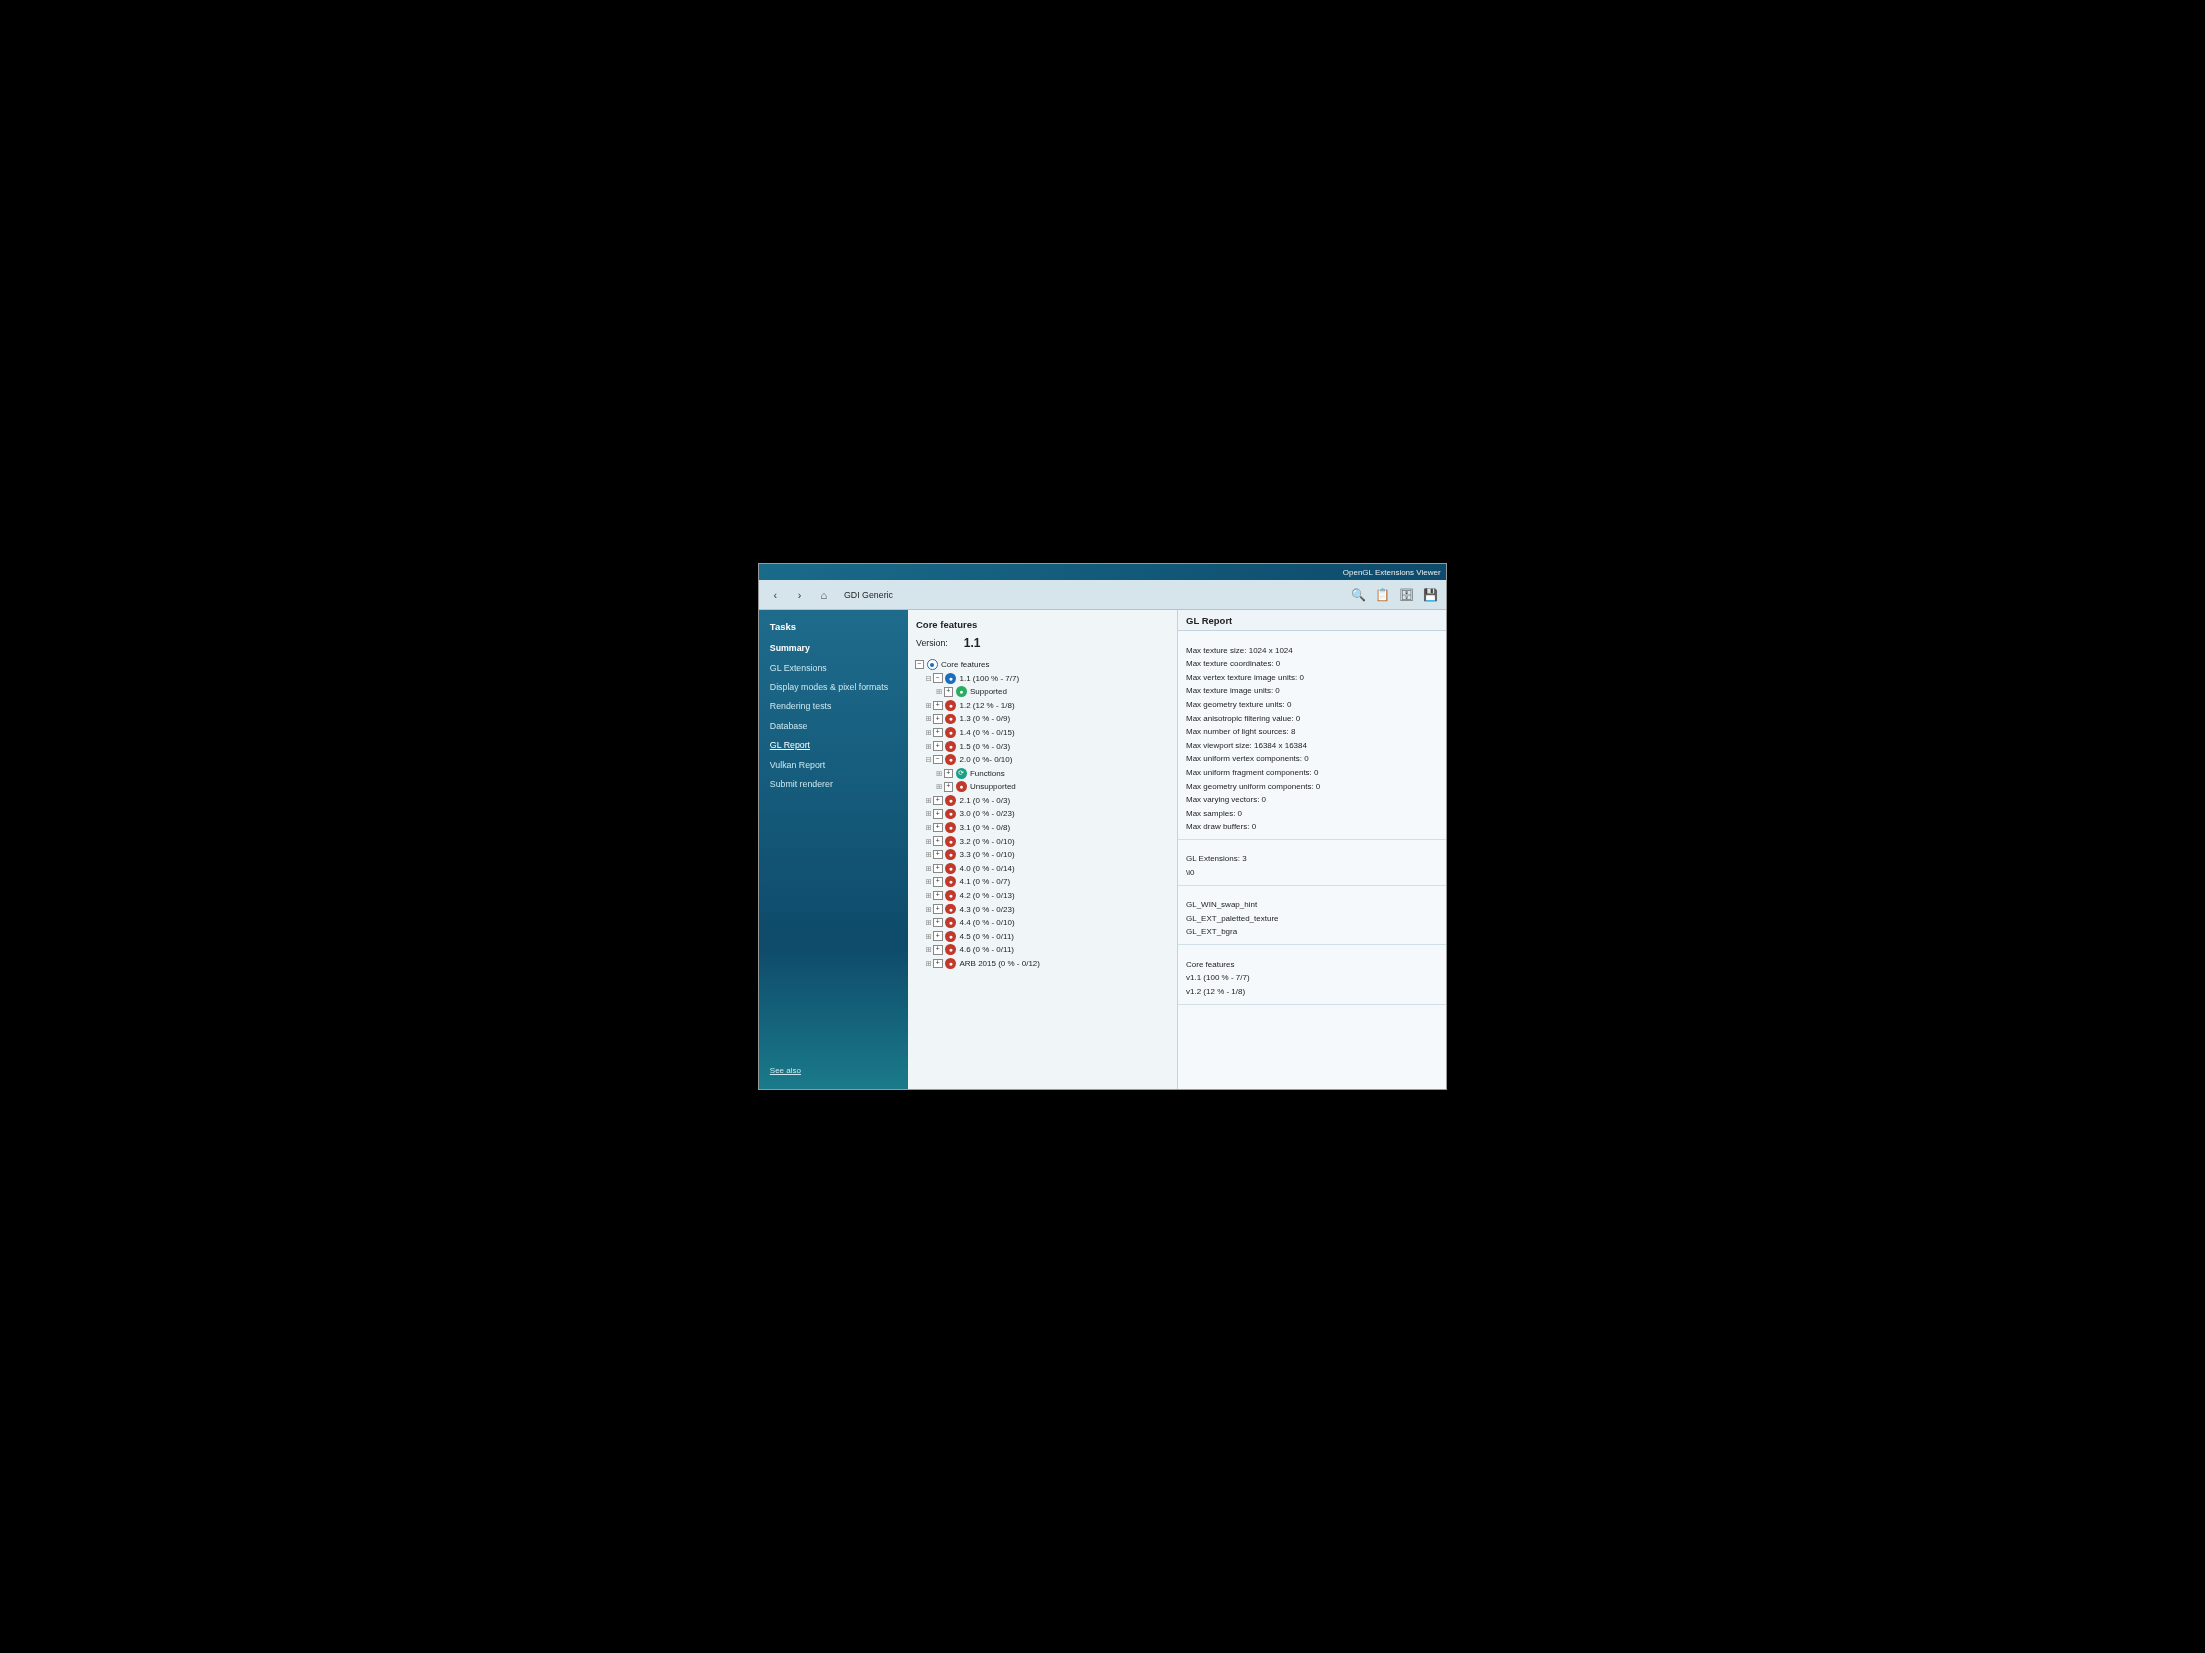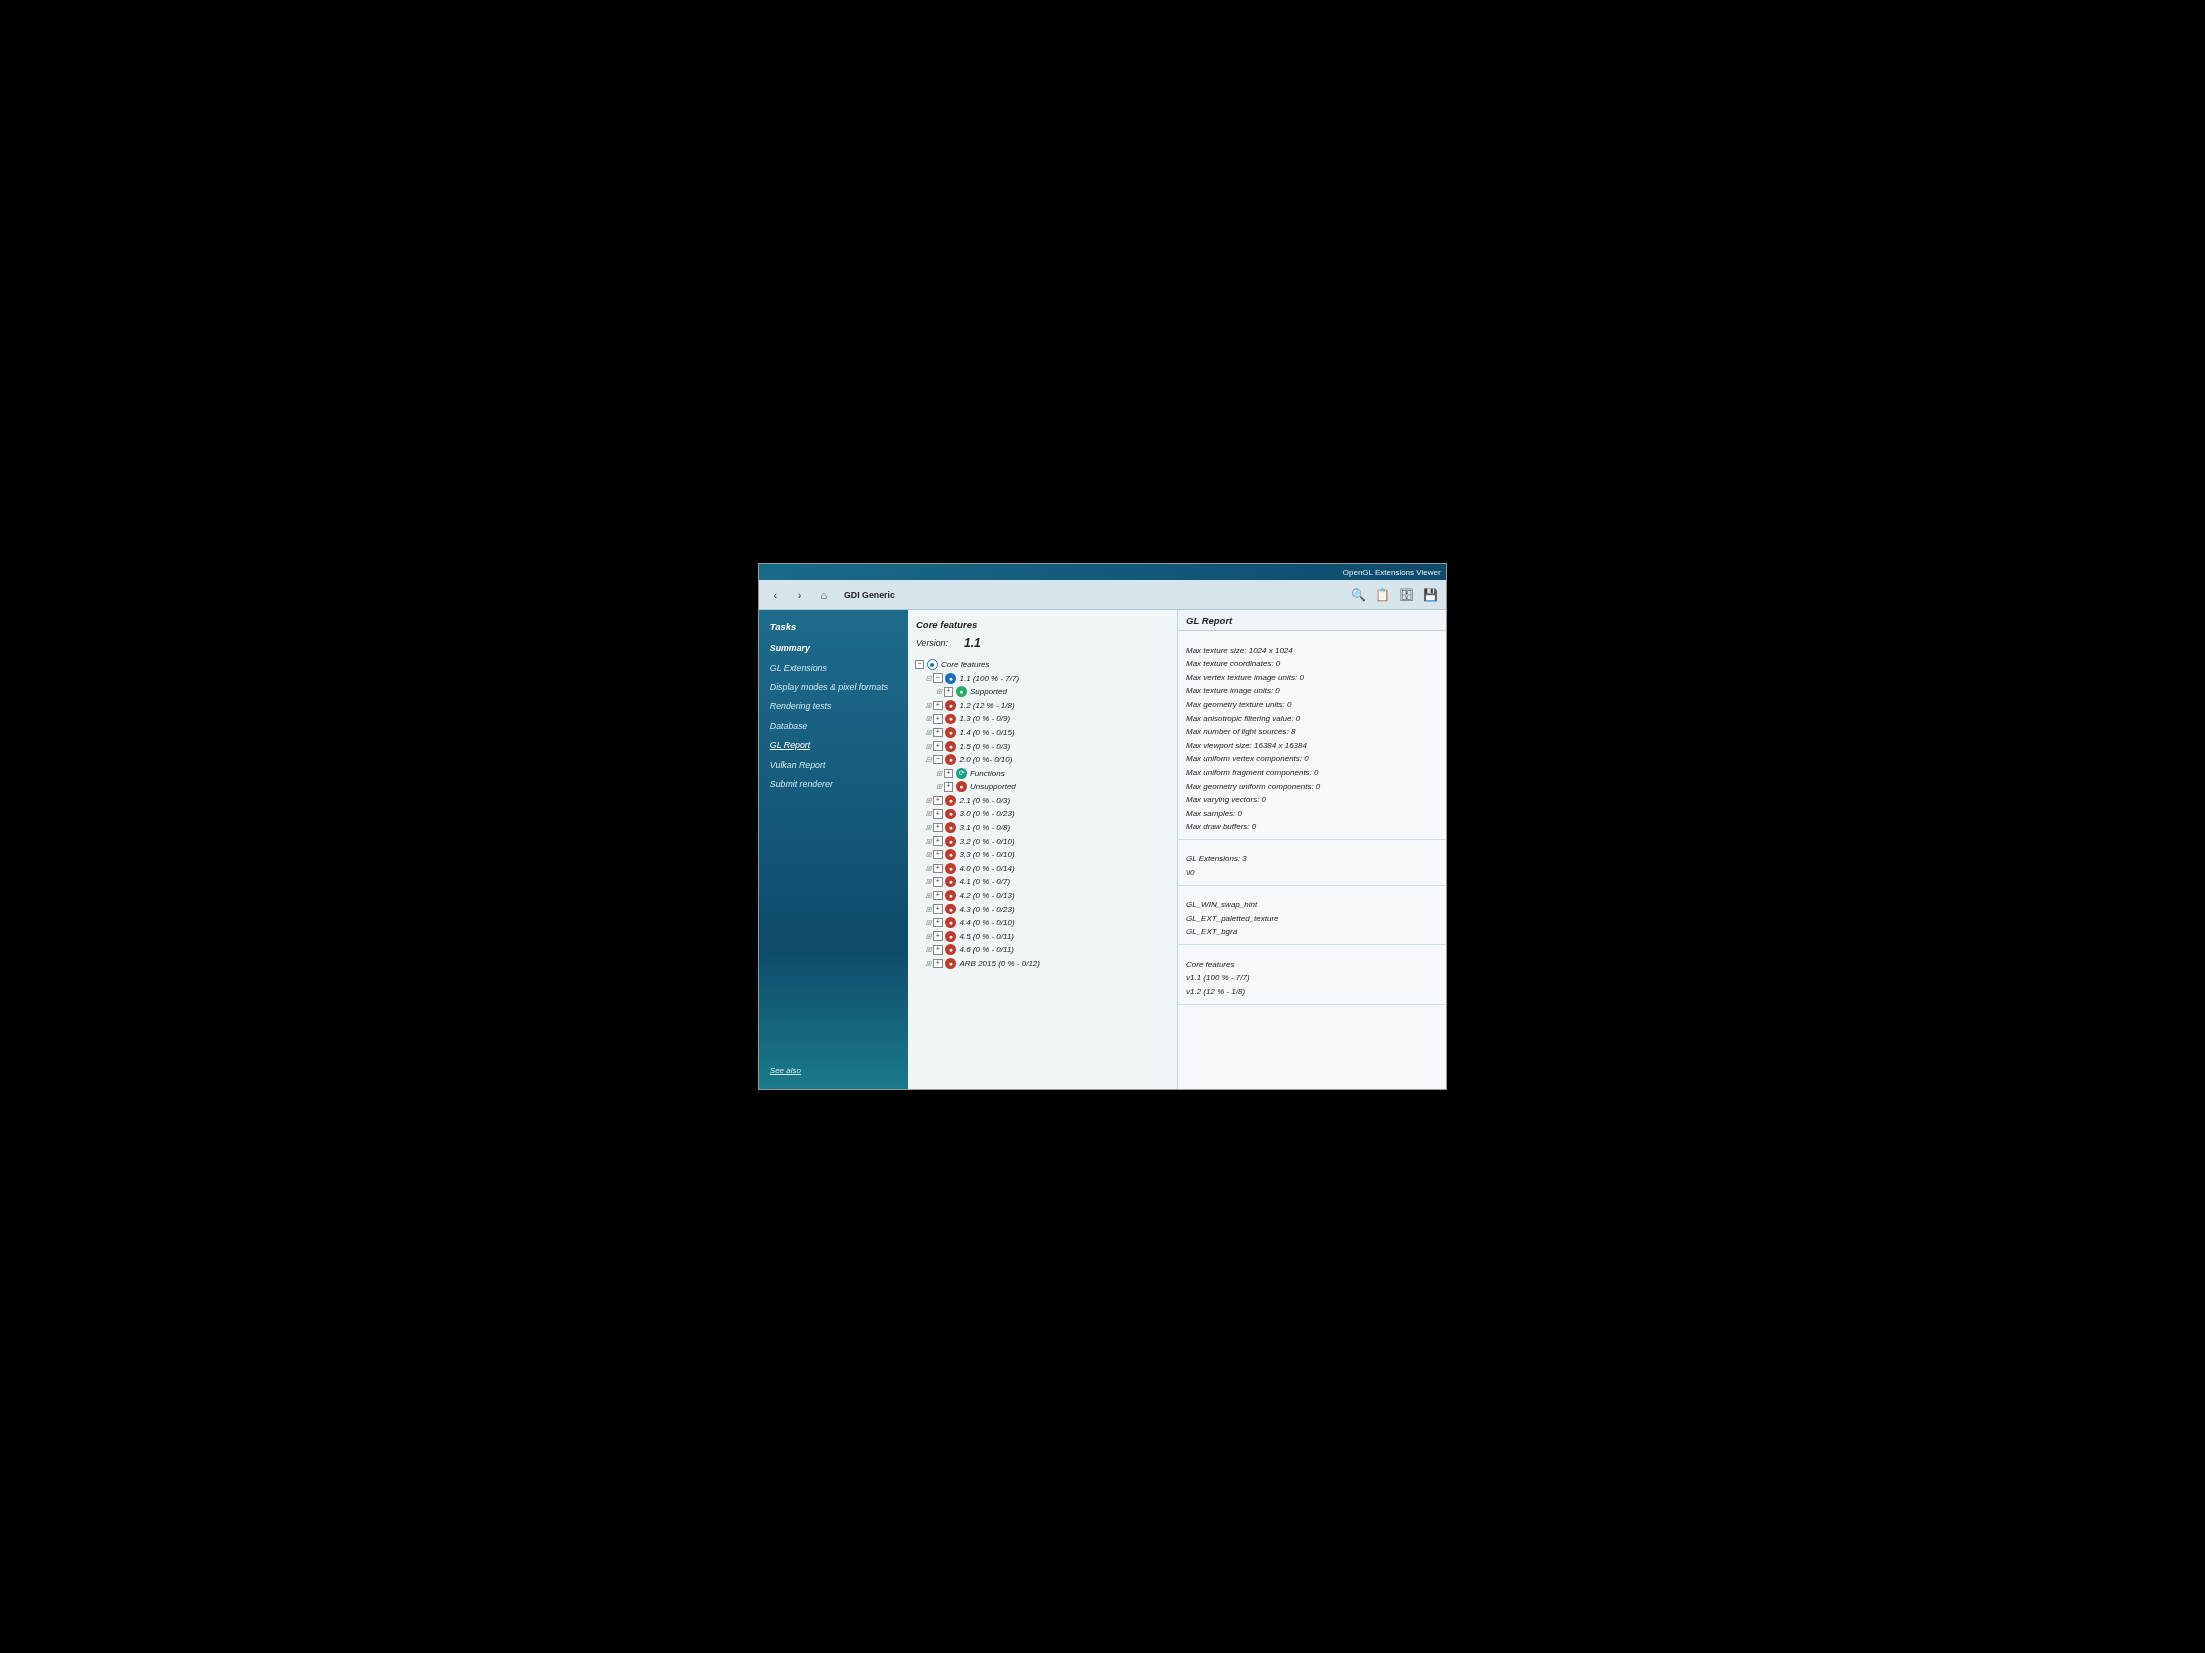--- a/index.html
+++ b/index.html
@@ -57,21 +57,21 @@
       display: flex;
       align-items: center;
       justify-content: center;
       border-radius: 2px;
       color: #333;
       font-size: 10.8px;
     }
     .toolbar-device-name {
       padding: 2.7px 6.8px;
       font-size: 8.8px;
-      font-weight: bold;
+      font-weight: normal;
       color: #222;
     }
     .toolbar-spacer { flex: 1; }
     .toolbar-icons {
       display: flex;
       gap: 4px;
       align-items: center;
     }
     .toolbar-icon-btn {
       width: 20px;
@@ -84,21 +84,20 @@
       justify-content: center;
       font-size: 12px;
       color: #444;
       border-radius: 2px;
     }
     
     .content-area {
       display: flex;
       flex: 1;
       overflow: hidden;
-      font-style: italic;
     }
     
     .sidebar {
       width: 149px;
       background: linear-gradient(180deg, #1e6b8c 0%, #155a7a 40%, #0e4a6a 70%, #1a7a8a 100%);
       display: flex;
       flex-direction: column;
       padding: 6.8px 0;
       flex-shrink: 0;
     }

